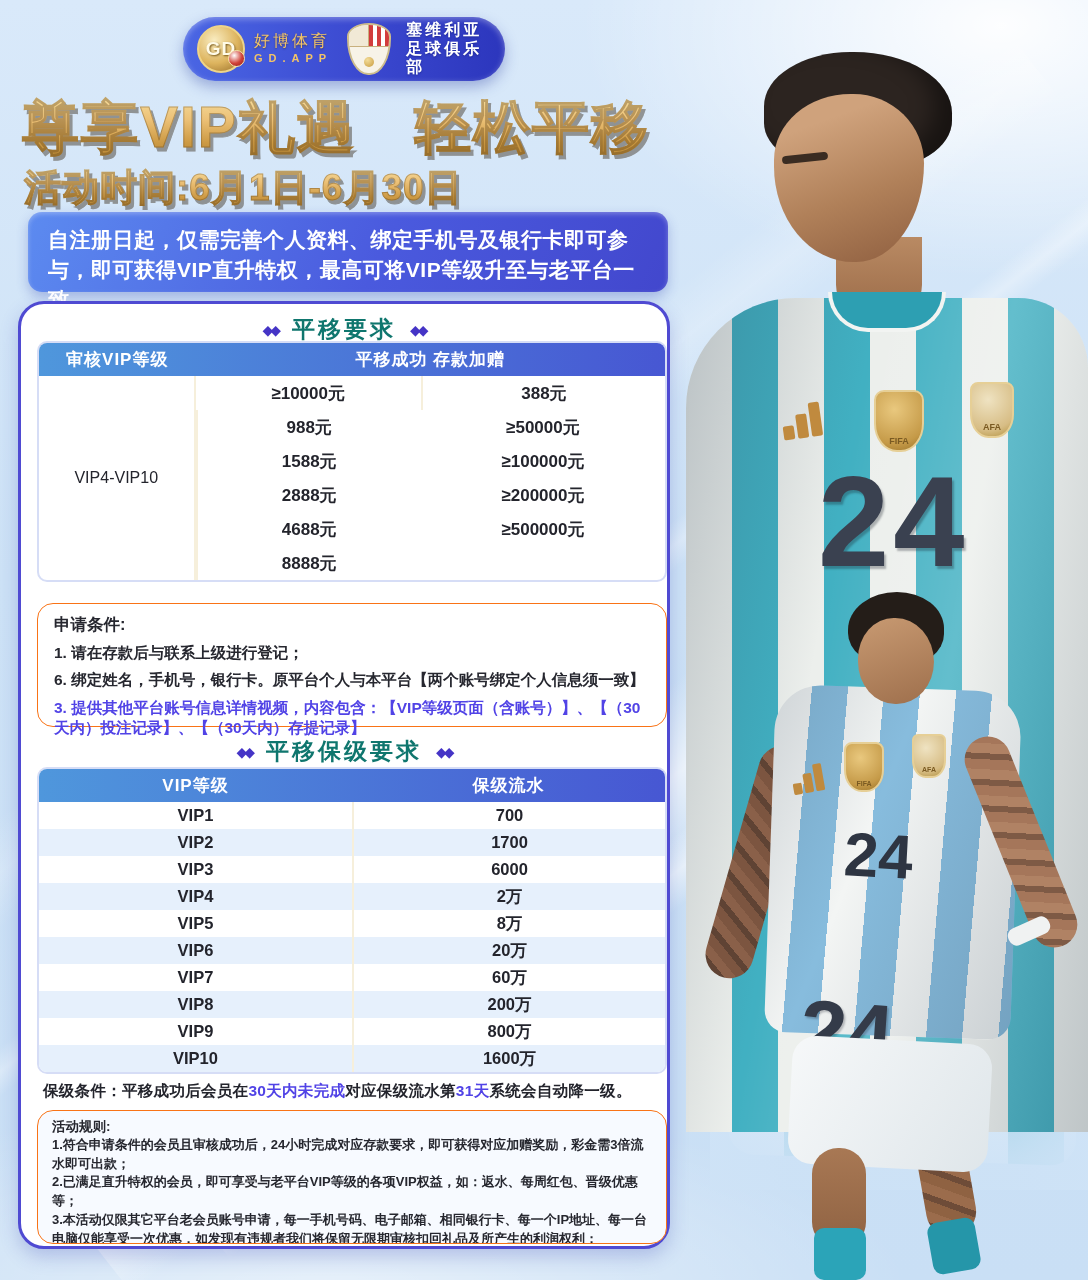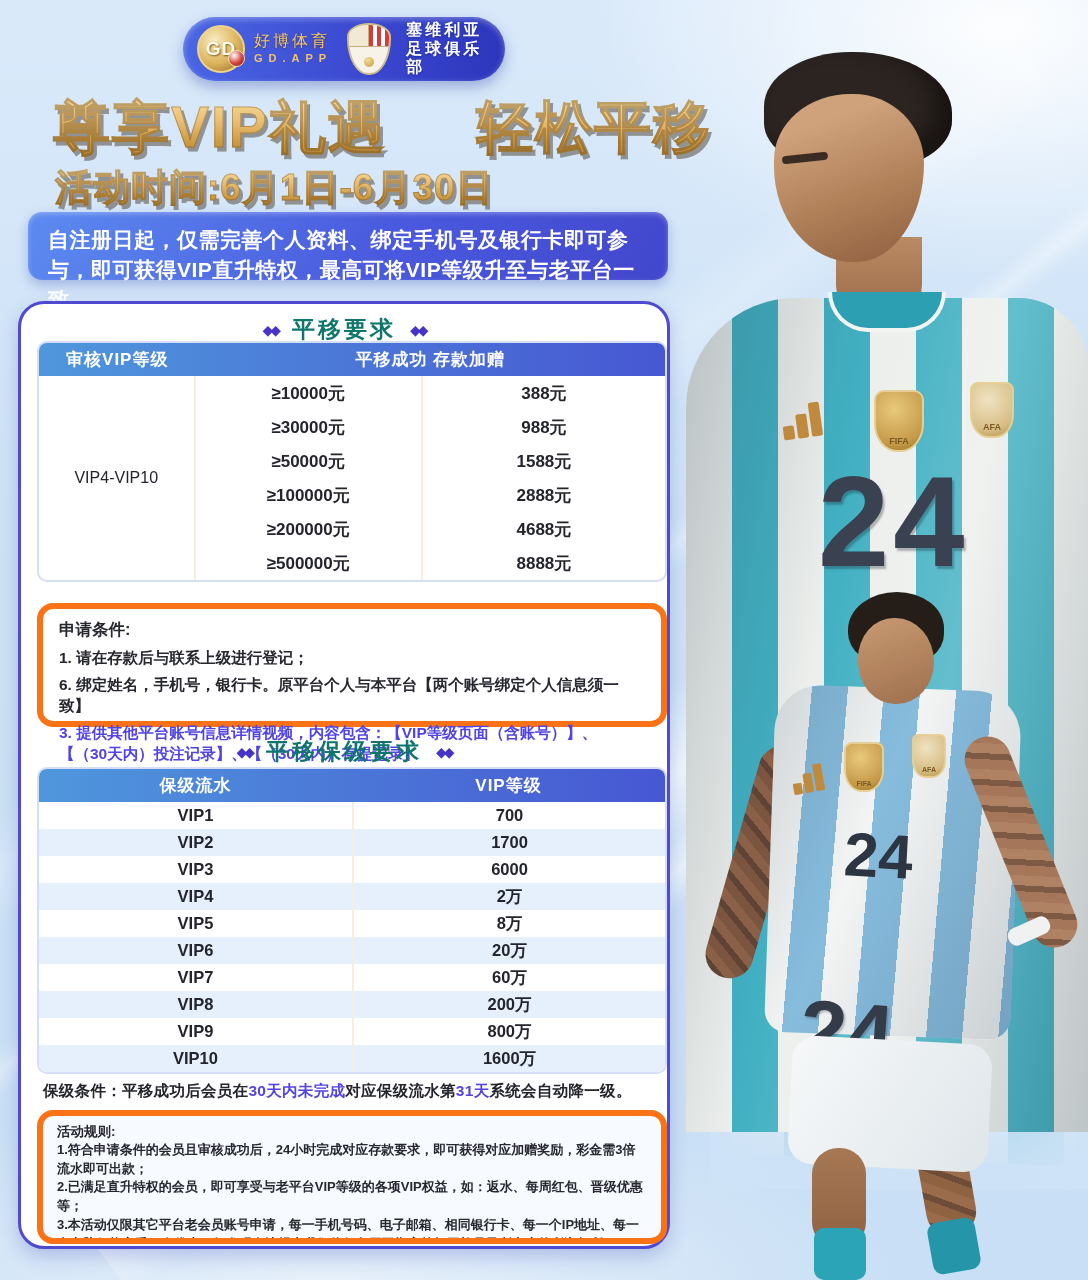--- a/index.html
+++ b/index.html
@@ -105,28 +105,28 @@
   .crest-stripes { position:absolute; right:0; top:0; width:50%; height:46%;
     background:repeating-linear-gradient(90deg,#d23c3c 0 4px,#fff 4px 8px); border-bottom:1px solid #c8b07e; }
   .crest-dot { position:absolute; left:50%; top:66%; width:10px; height:10px; margin-left:-5px; border-radius:50%;
     background:radial-gradient(circle at 35% 30%, #f3dd9a, #c89b3e); }
   .partner-col { display:flex; flex-direction:column; line-height:1.15; margin-left:6px; }
   .partner-line { font-size:16px; font-weight:800; color:#ffffff; letter-spacing:3px; text-shadow:0 1px 2px rgba(20,30,120,.6); }
 
   
   .gold3d { font-weight:900; background:linear-gradient(180deg,#f9e4a6 0%, #ecc177 38%, #cd9a44 68%, #a87a2e 100%);
     -webkit-background-clip:text; background-clip:text; color:transparent;
-    filter:drop-shadow(3px 4px 0 rgba(72,62,48,.5));margin-left:31px; }
+    filter:drop-shadow(3px 4px 0 rgba(72,62,48,.5)); }
   .main-title { position:absolute; left:22px; top:90px; z-index:6; display:flex; gap:58px;
     font-size:57px; letter-spacing:2px; -webkit-text-stroke:1px rgba(90,60,20,.35); }
   .schedule { position:absolute; left:24px; top:163px; z-index:6; font-size:37px; letter-spacing:1px;
     -webkit-text-stroke:1px rgba(90,60,20,.35); }
 
   
-  .intro { position:absolute; left:28px; top:212px; width:640px; height:68px; z-index:6;
+  .intro { position:absolute; left:28px; top:212px; width:640px; height:80px; z-index:6;
     border-radius:14px; background:linear-gradient(115deg,#5c8bf0 0%, #4a5ade 55%, #4247cd 100%);
     box-shadow:0 5px 12px rgba(50,70,180,.3), inset 0 2px 5px rgba(255,255,255,.3);
     padding:13px 20px; color:#ffffff; font-size:21px; font-weight:700; line-height:1.44; letter-spacing:.5px; }
 
   
   .panel { position:absolute; left:18px; top:301px; width:652px; height:948px; z-index:6;
     background:#ffffff; border:3px solid #4f4ad2; border-radius:26px;
     box-shadow:0 8px 18px rgba(60,70,180,.25); }
   .sec-title { position:absolute; left:0; width:646px; display:flex; align-items:center; justify-content:center; gap:14px; }
   .sec-title .txt { font-size:23px; font-weight:900; color:#0f766e; letter-spacing:3px; }
@@ -144,21 +144,21 @@
   .thead > div { display:flex; align-items:center; justify-content:center; letter-spacing:1px;text-align:center; }
   .t1-body { display:grid; grid-template-columns:25% 36% 39%; grid-auto-rows:34px; }
   .cell { display:flex; align-items:center; justify-content:center; font-size:17px; font-weight:700; color:#23242c; }
   .level-cell { grid-row:1 / 7; grid-column:1; font-size:16px; font-weight:400; border-right:2px solid #f6efdb; }
   .t1-body .c3 { border-left:2px solid #f6efdb; }
   .t2-body { display:grid; grid-template-columns:50% 50%; grid-auto-rows:27px; }
   .t2-body .row-even { background:#e6f0fc; }
   .t2-body .cell { font-size:16.5px; }
   .t2-body .c2 { border-left:2px solid #f6efdb; }
 
-  .card { position:absolute; left:16px; width:630px; border:6px solid #f97316; border-radius:16px; background:#ffffff; }
+  .card { position:absolute; left:16px; width:630px; border:1px solid #f97316; border-radius:16px; background:#ffffff; }
   .apply-card { top:299px; height:124px; padding:10px 16px; }
   .apply-title { font-size:16.5px; font-weight:800; color:#26272f; }
   .apply-item { font-size:15.5px; font-weight:700; color:#26272f; margin-top:7px; line-height:1.32; }
   .apply-item.hl { color:#5143e6; }
 
   .condition { position:absolute; left:22px; top:777px; width:620px; font-size:15.5px; font-weight:800; color:#23242c; letter-spacing:.3px; }
   .condition .hl { color:#5143e6; }
 
   .rules-card { top:806px; height:134px; padding:7px 14px; background:#f7faff; overflow:hidden; }
   .rules-title { font-size:13.5px; font-weight:800; color:#26272f; }
@@ -259,21 +259,20 @@
 
     <div class="tablecard t1">
       <div class="thead">
         <div>审核VIP等级</div>
         <div>平移成功 存款加赠</div>
       </div>
       <div class="t1-body">
         <div class="cell level-cell">VIP4-VIP10</div>
         <div class="cell c2">≥10000元</div>
         <div class="cell c3">388元</div>
-        <div class="cell c2">≥30000元</div>
         <div class="cell c3">988元</div>
         <div class="cell c2">≥50000元</div>
         <div class="cell c3">1588元</div>
         <div class="cell c2">≥100000元</div>
         <div class="cell c3">2888元</div>
         <div class="cell c2">≥200000元</div>
         <div class="cell c3">4688元</div>
         <div class="cell c2">≥500000元</div>
         <div class="cell c3">8888元</div>
       </div>
@@ -287,22 +286,22 @@
     </div>
 
     <div class="sec-title t2-title">
       <span class="dia">◆◆</span>
       <span class="txt">平移保级要求</span>
       <span class="dia">◆◆</span>
     </div>
 
     <div class="tablecard t2">
       <div class="thead">
+        <div>VIP等级</div>
         <div>保级流水</div>
-        <div>VIP等级</div>
       </div>
       <div class="t2-body">
         <div class="cell c1">VIP1</div>
         <div class="cell c2">700</div>
         <div class="cell c1 row-even">VIP2</div>
         <div class="cell c2 row-even">1700</div>
         <div class="cell c1">VIP3</div>
         <div class="cell c2">6000</div>
         <div class="cell c1 row-even">VIP4</div>
         <div class="cell c2 row-even">2万</div>

